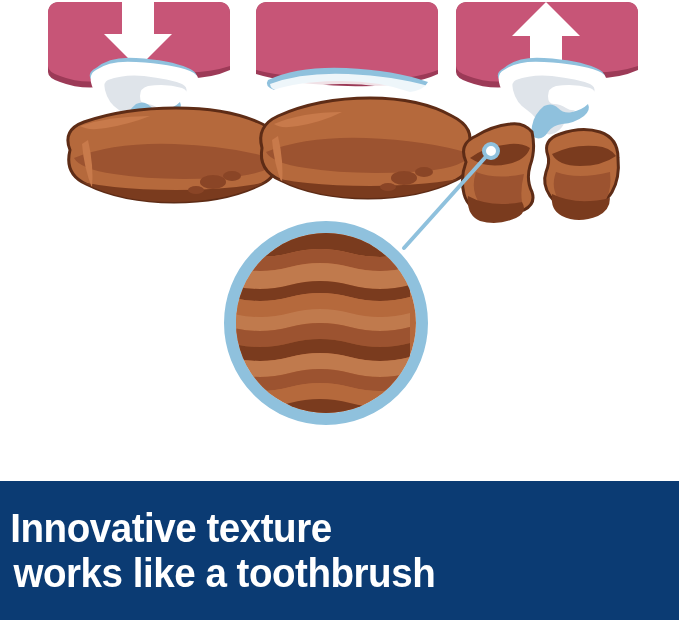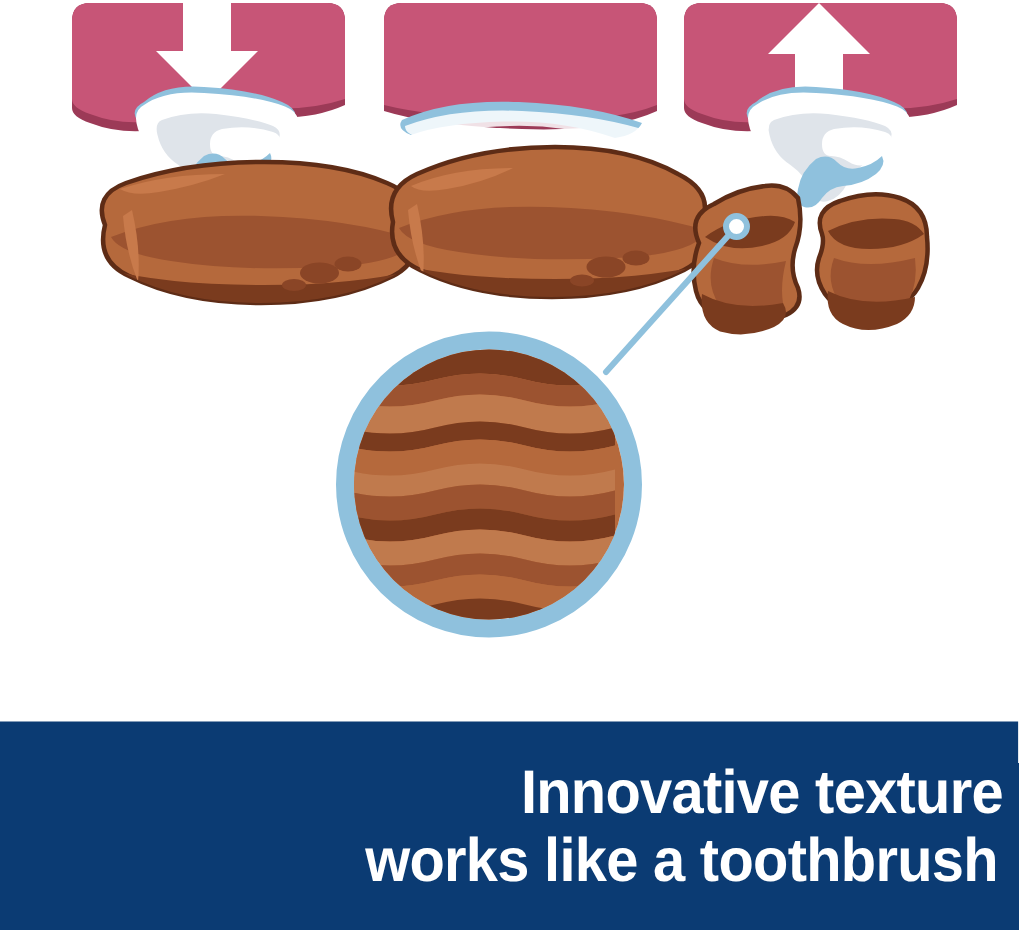--- a/index.html
+++ b/index.html
@@ -26,21 +26,21 @@
   }
   #banner {
     position: absolute;
     left: 0;
     top: 481px;
     width: 679px;
     height: 139px;
     background: #0b3b73;
     display: flex;
     flex-direction: column;
-    align-items: flex-end;
+    align-items: flex-start;
     justify-content: center;
   }
   .banner-line {
     color: #ffffff;
     font-family: "Liberation Sans", sans-serif;
     font-weight: bold;
     font-size: 41px;
     line-height: 45px;
     letter-spacing: -0.5px;
     white-space: nowrap;

